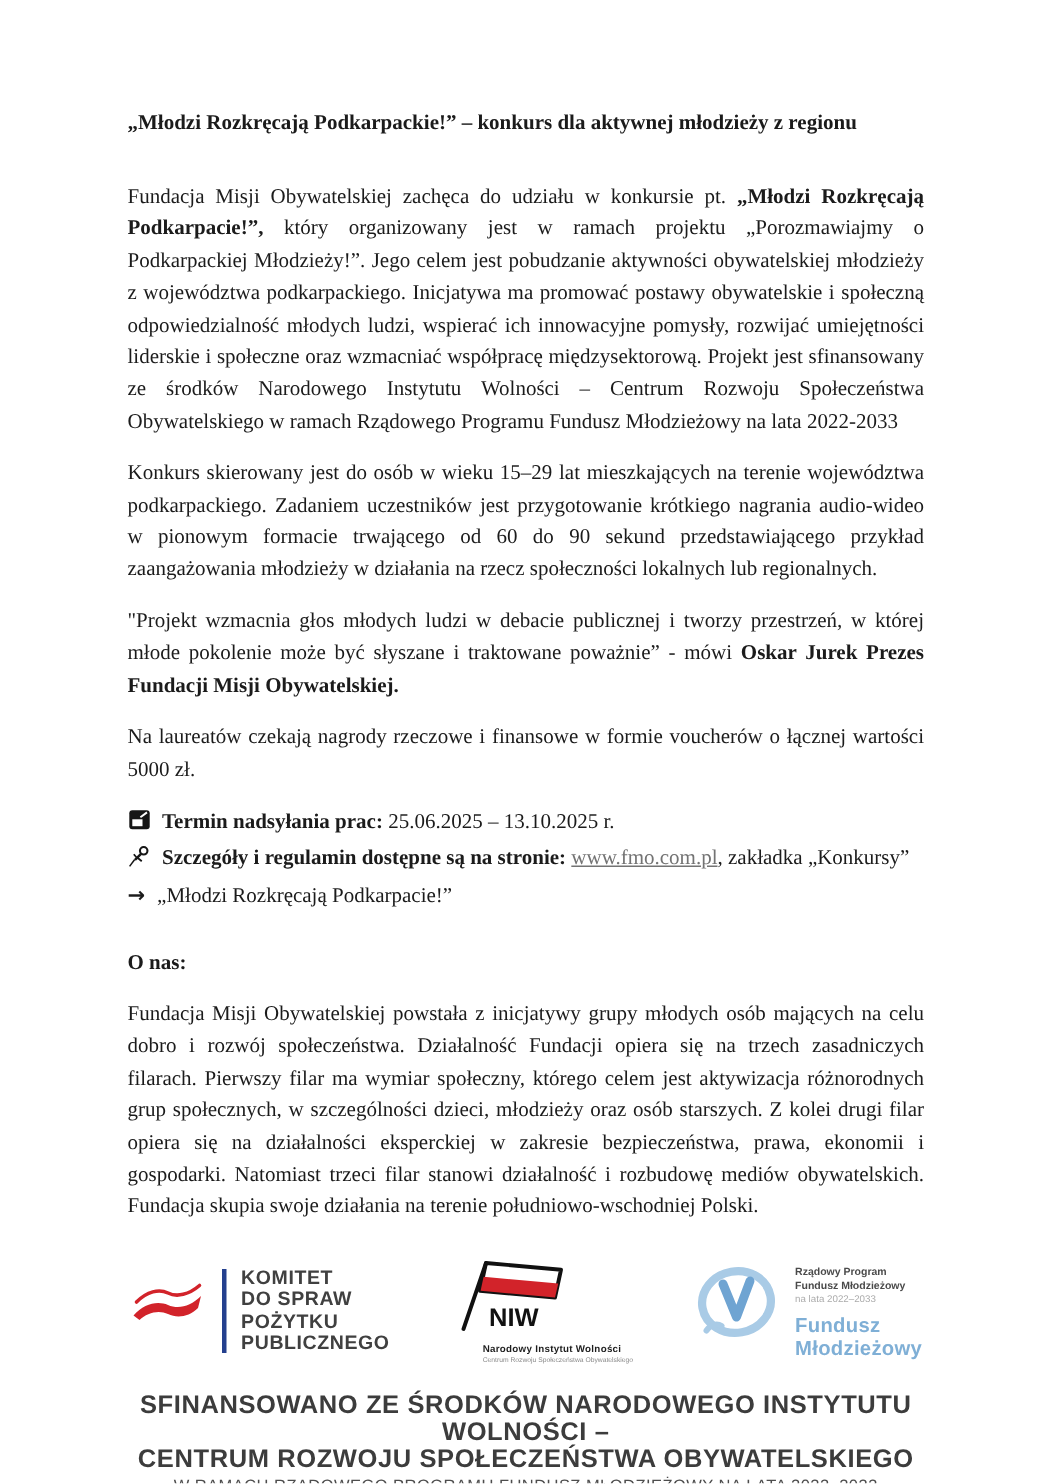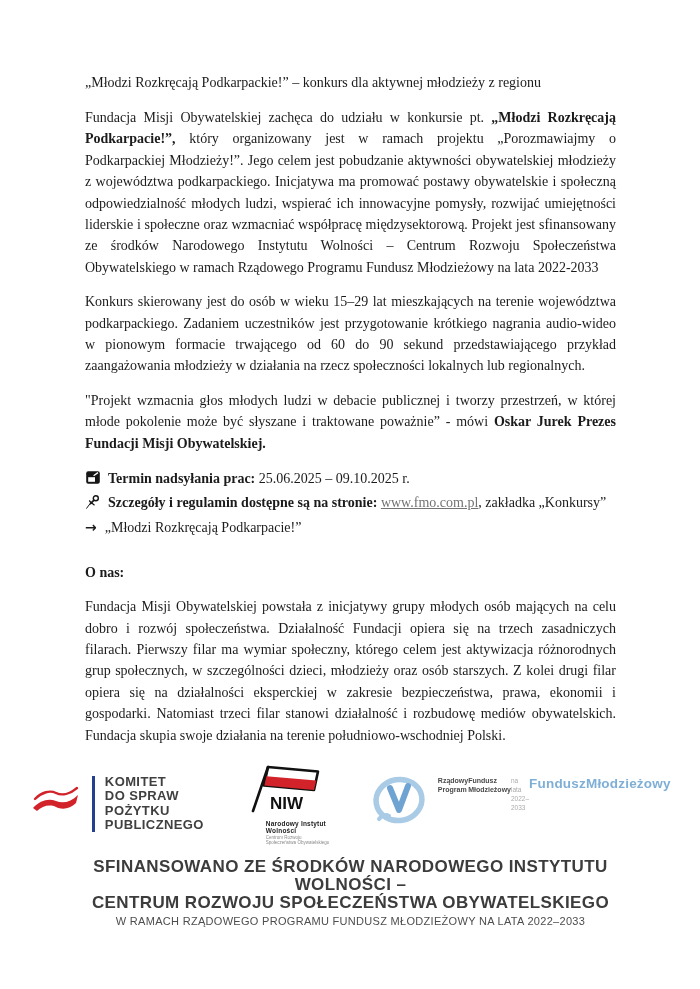--- a/index.html
+++ b/index.html
@@ -1,39 +1,39 @@
 <!DOCTYPE html>
 <html><head>
 <meta charset="utf-8">
 <style>
   html,body{margin:0;padding:0;background:#ffffff;}
   body{width:700px;height:989px;font-family:"Liberation Serif",serif;color:#1b1b1b;}
   .page{box-sizing:border-box;width:700px;height:989px;padding:74px 84px 0 85px;overflow:hidden;background:#fff;}
-  .title{font-size:14px;font-weight:normal;margin:0 0 15px 0;line-height:18px;}
+  .title{font-size:14px;font-weight:bold;margin:0 0 29px 0;line-height:18px;}
   p.body{font-size:14px;line-height:21.4px;text-align:justify;margin:0 0 13px 0;}
   b{font-weight:bold;}
   .info-block{margin:2px 0 0 0;}
   p.info{font-size:14px;line-height:24px;margin:0;text-align:left;}
   .ic{display:inline-block;width:16px;height:16px;vertical-align:-3px;margin-right:7px;}
   .ic svg{display:block;}
   .arrow-glyph{font-weight:bold;font-family:"DejaVu Sans",sans-serif;margin-right:8px;font-size:14px;}
   a.link{color:#737373;text-decoration:underline;}
   .about-h{font-size:14px;font-weight:bold;margin:24px 0 14px 0;line-height:18px;}
   
   .logos{display:flex;align-items:center;justify-content:center;gap:40px;margin-top:18px;height:80px;}
   .logo{display:flex;align-items:center;font-family:"Liberation Sans",sans-serif;}
   .komitet{gap:10px;}
   .vbar{display:inline-block;width:2.5px;height:56px;background:#24408E;}
   .ktxt span{display:block;color:#404040;font-size:13px;font-weight:700;line-height:14.5px;letter-spacing:.4px;}
   .ktxt .heavy{font-weight:800;}
   .niw{flex-direction:column;align-items:flex-start;gap:1px;}
   .niw-sub1{font-size:6.5px;font-weight:700;color:#1d1d1d;letter-spacing:.2px;margin-left:22px;}
   .niw-sub2{font-size:4.5px;color:#8a8a8a;margin-left:22px;}
   .fundusz{gap:10px;align-items:flex-start;}
-  .ftxt{display:flex;flex-direction:row;padding-top:3px;}
+  .ftxt{display:flex;flex-direction:column;padding-top:3px;}
   .fs1{font-size:7px;font-weight:700;color:#4a4a4a;line-height:9px;}
   .fs2{font-size:6.5px;color:#ABABAB;line-height:9px;margin-bottom:5px;}
   .fb{font-size:13.5px;font-weight:600;color:#7FAFD6;line-height:15.5px;letter-spacing:.2px;}
   
   .footer{margin-top:14px;text-align:center;font-family:"Liberation Sans",sans-serif;}
   .footer .f1{font-size:17px;font-weight:700;color:#3c3c3c;line-height:18px;letter-spacing:.4px;}
   .footer .f3{font-size:11px;font-weight:400;color:#4d4d4d;line-height:19px;letter-spacing:.3px;}
 </style>
 </head>
 <body>
@@ -41,27 +41,28 @@
 <div class="page">
 
   <h1 class="title">„Młodzi Rozkręcają Podkarpackie!” – konkurs dla aktywnej młodzieży z regionu</h1>
 
   <p class="body"><span>Fundacja Misji Obywatelskiej zachęca do udziału w konkursie pt. </span><b>„Młodzi Rozkręcają Podkarpacie!”,</b><span> który organizowany jest w ramach projektu „Porozmawiajmy o Podkarpackiej Młodzieży!”. Jego celem jest pobudzanie aktywności obywatelskiej młodzieży z województwa podkarpackiego. Inicjatywa ma promować postawy obywatelskie i społeczną odpowiedzialność młodych ludzi, wspierać ich innowacyjne pomysły, rozwijać umiejętności liderskie i społeczne oraz wzmacniać współpracę międzysektorową. Projekt jest sfinansowany ze środków Narodowego Instytutu Wolności – Centrum Rozwoju Społeczeństwa Obywatelskiego w ramach Rządowego Programu Fundusz Młodzieżowy na lata 2022-2033</span></p>
 
   <p class="body">Konkurs skierowany jest do osób w wieku 15–29 lat mieszkających na terenie województwa podkarpackiego. Zadaniem uczestników jest przygotowanie krótkiego nagrania audio-wideo w pionowym formacie trwającego od 60 do 90 sekund przedstawiającego przykład zaangażowania młodzieży w działania na rzecz społeczności lokalnych lub regionalnych.</p>
 
   <p class="body"><span>"Projekt wzmacnia głos młodych ludzi w debacie publicznej i tworzy przestrzeń, w której młode pokolenie może być słyszane i traktowane poważnie” - mówi </span><b>Oskar Jurek Prezes Fundacji Misji Obywatelskiej.</b></p>
 
+  <p class="body">Na laureatów czekają nagrody rzeczowe i finansowe w formie voucherów o łącznej wartości 5000 zł.</p>
 
   <div class="info-block">
     <p class="info"><span class="ic"><svg width="16" height="16" viewBox="0 0 16 16">
             <rect x="1.2" y="1.2" width="13.6" height="12.6" rx="2" fill="#161616"></rect>
             <path d="M8.6 5.8 L13 2.6" stroke="#fff" stroke-width="1.3" fill="none"></path>
             <rect x="3.2" y="7.2" width="6.8" height="4.6" fill="#fff"></rect>
-          </svg></span><b>Termin nadsyłania prac:</b><span> 25.06.2025 – 09.10.2025 r.</span></p>
+          </svg></span><b>Termin nadsyłania prac:</b><span> 25.06.2025 – 13.10.2025 r.</span></p>
 
     <p class="info"><span class="ic"><svg width="16" height="16" viewBox="0 0 16 16">
             <circle cx="10.8" cy="4.2" r="2.5" fill="none" stroke="#161616" stroke-width="1.4"></circle>
             <path d="M9 6.2 L5 10.2" stroke="#161616" stroke-width="1.7" fill="none"></path>
             <path d="M6.5 8.7 L9.5 11.2 M4.2 6.5 L6.8 9.5" stroke="#161616" stroke-width="1.2" fill="none"></path>
             <path d="M4.8 10 L1.4 14.6" stroke="#161616" stroke-width="1" fill="none"></path>
           </svg></span><b>Szczegóły i regulamin dostępne są na stronie: </b><a href="#" class="link">www.fmo.com.pl</a><span>, zakładka „Konkursy”</span></p>
 
     <p class="info"><span class="arrow-glyph">→</span><span>„Młodzi Rozkręcają Podkarpacie!”</span></p>
 

